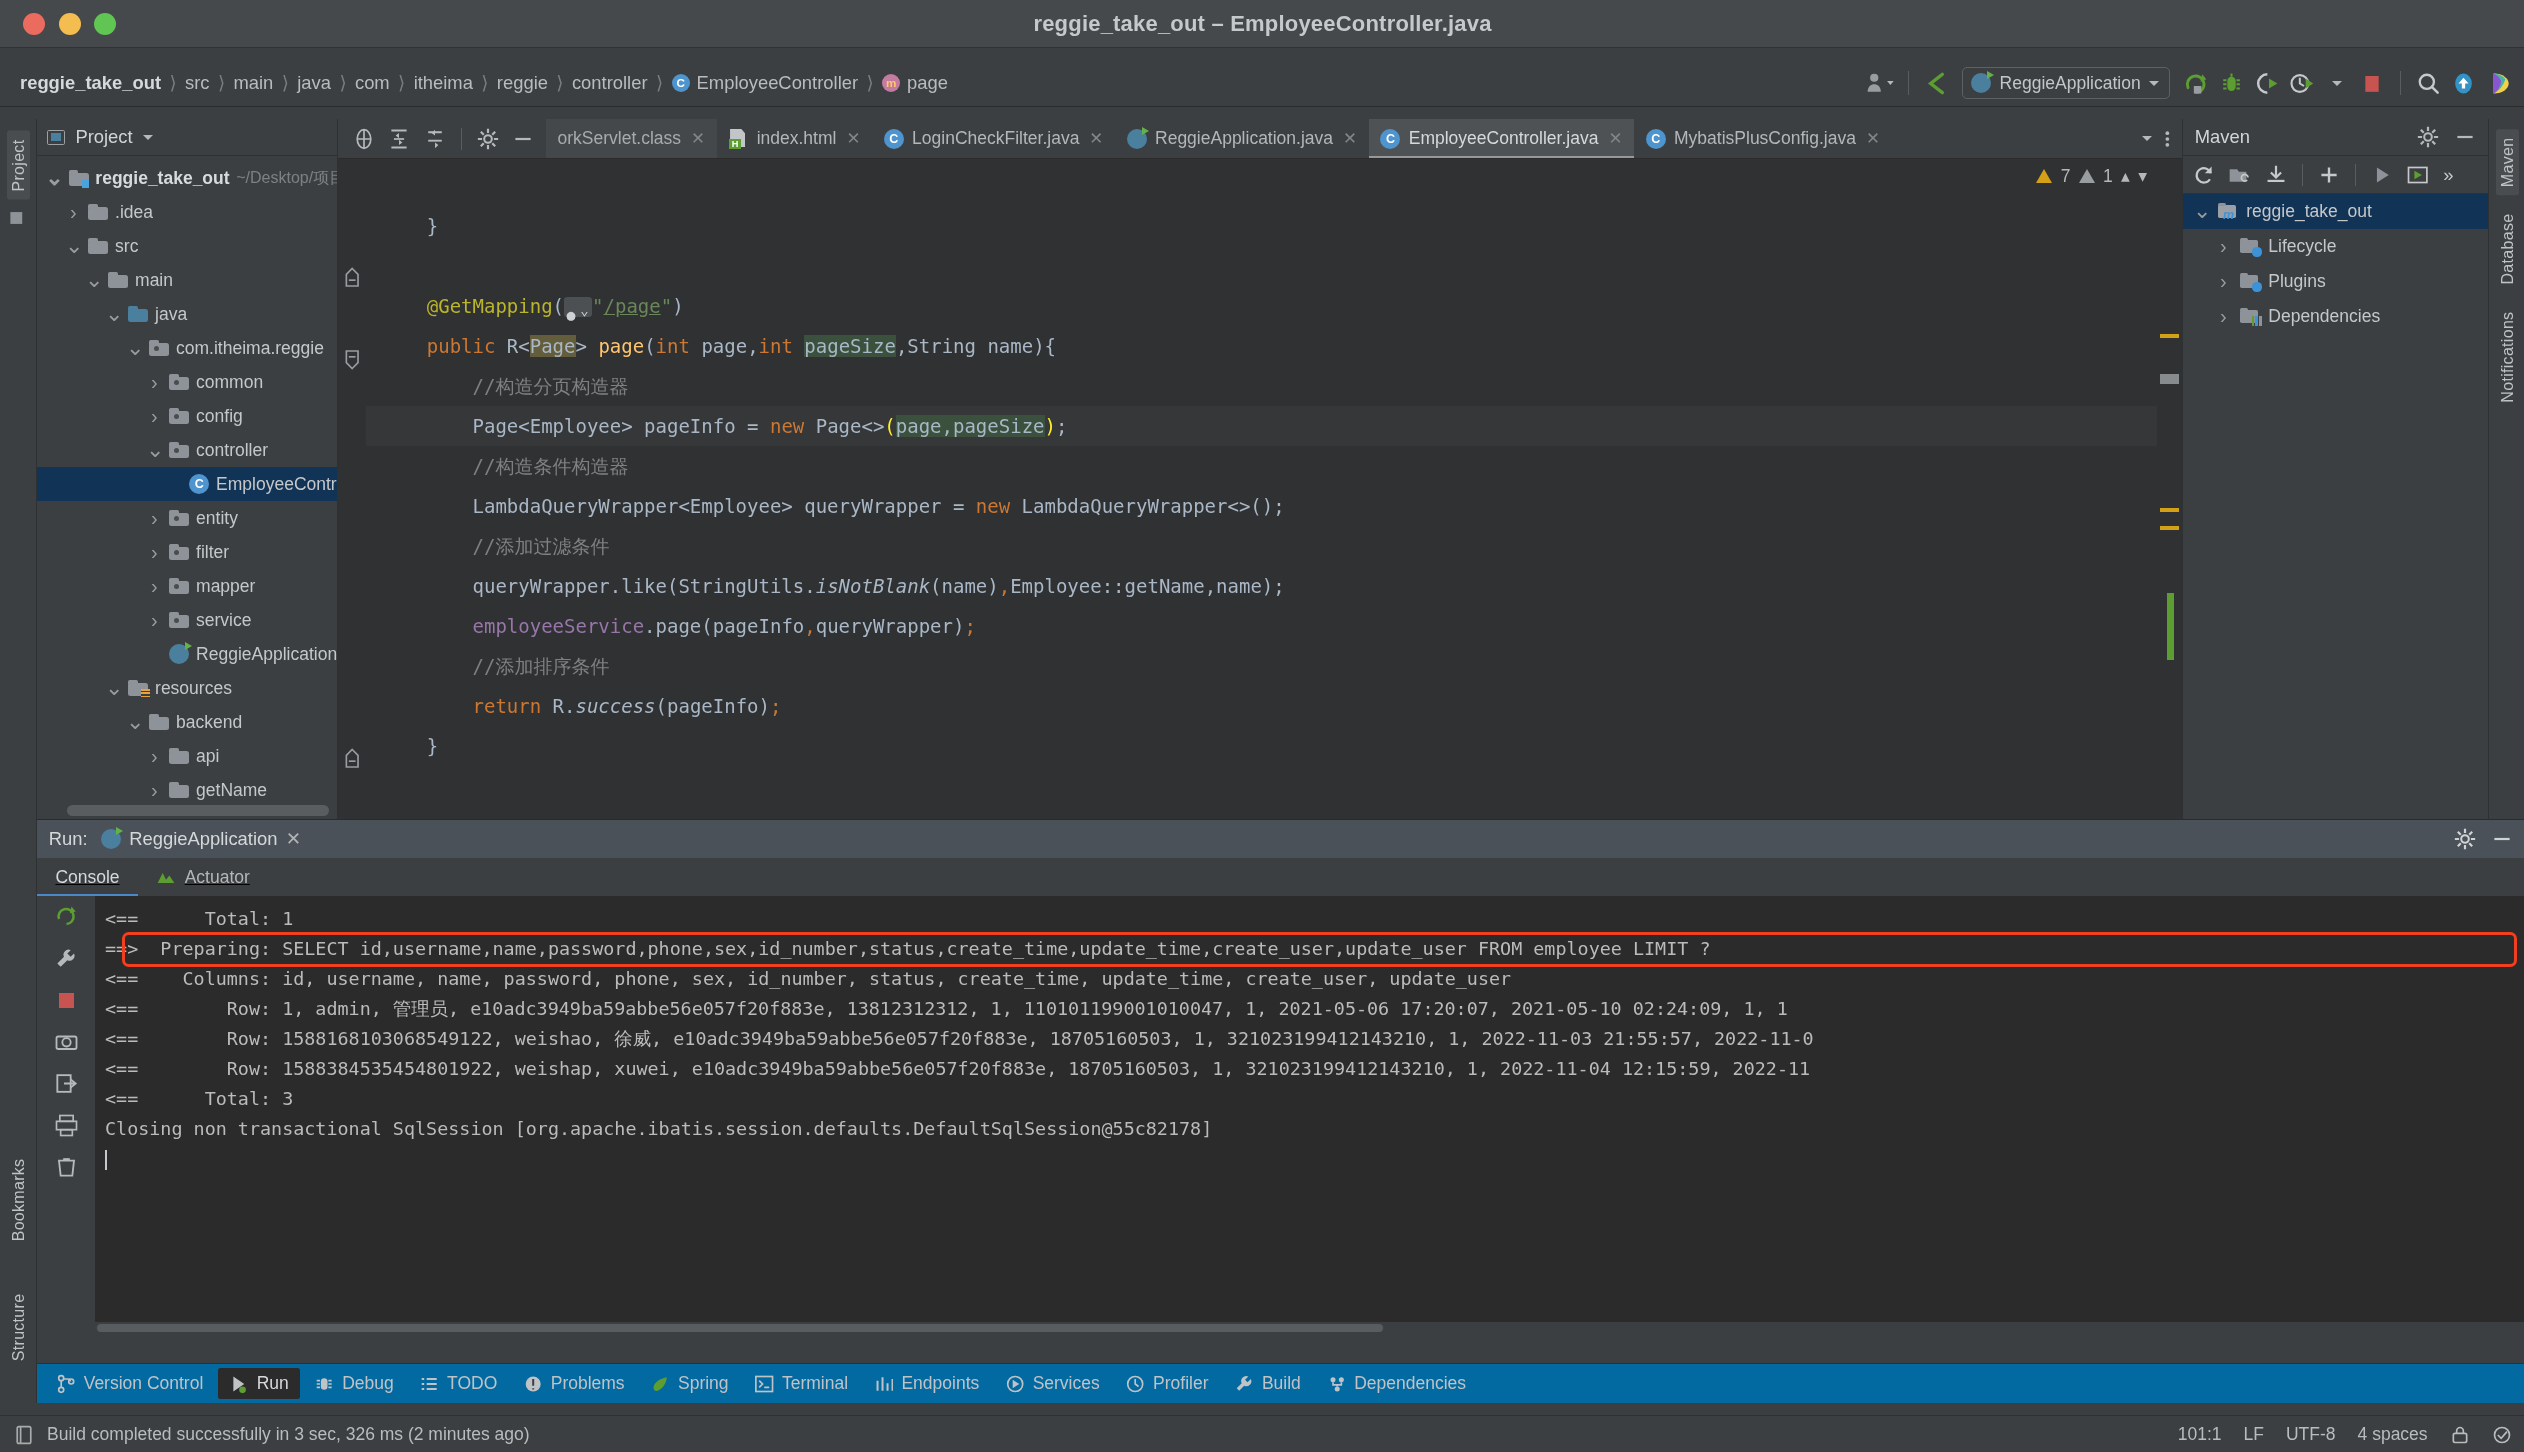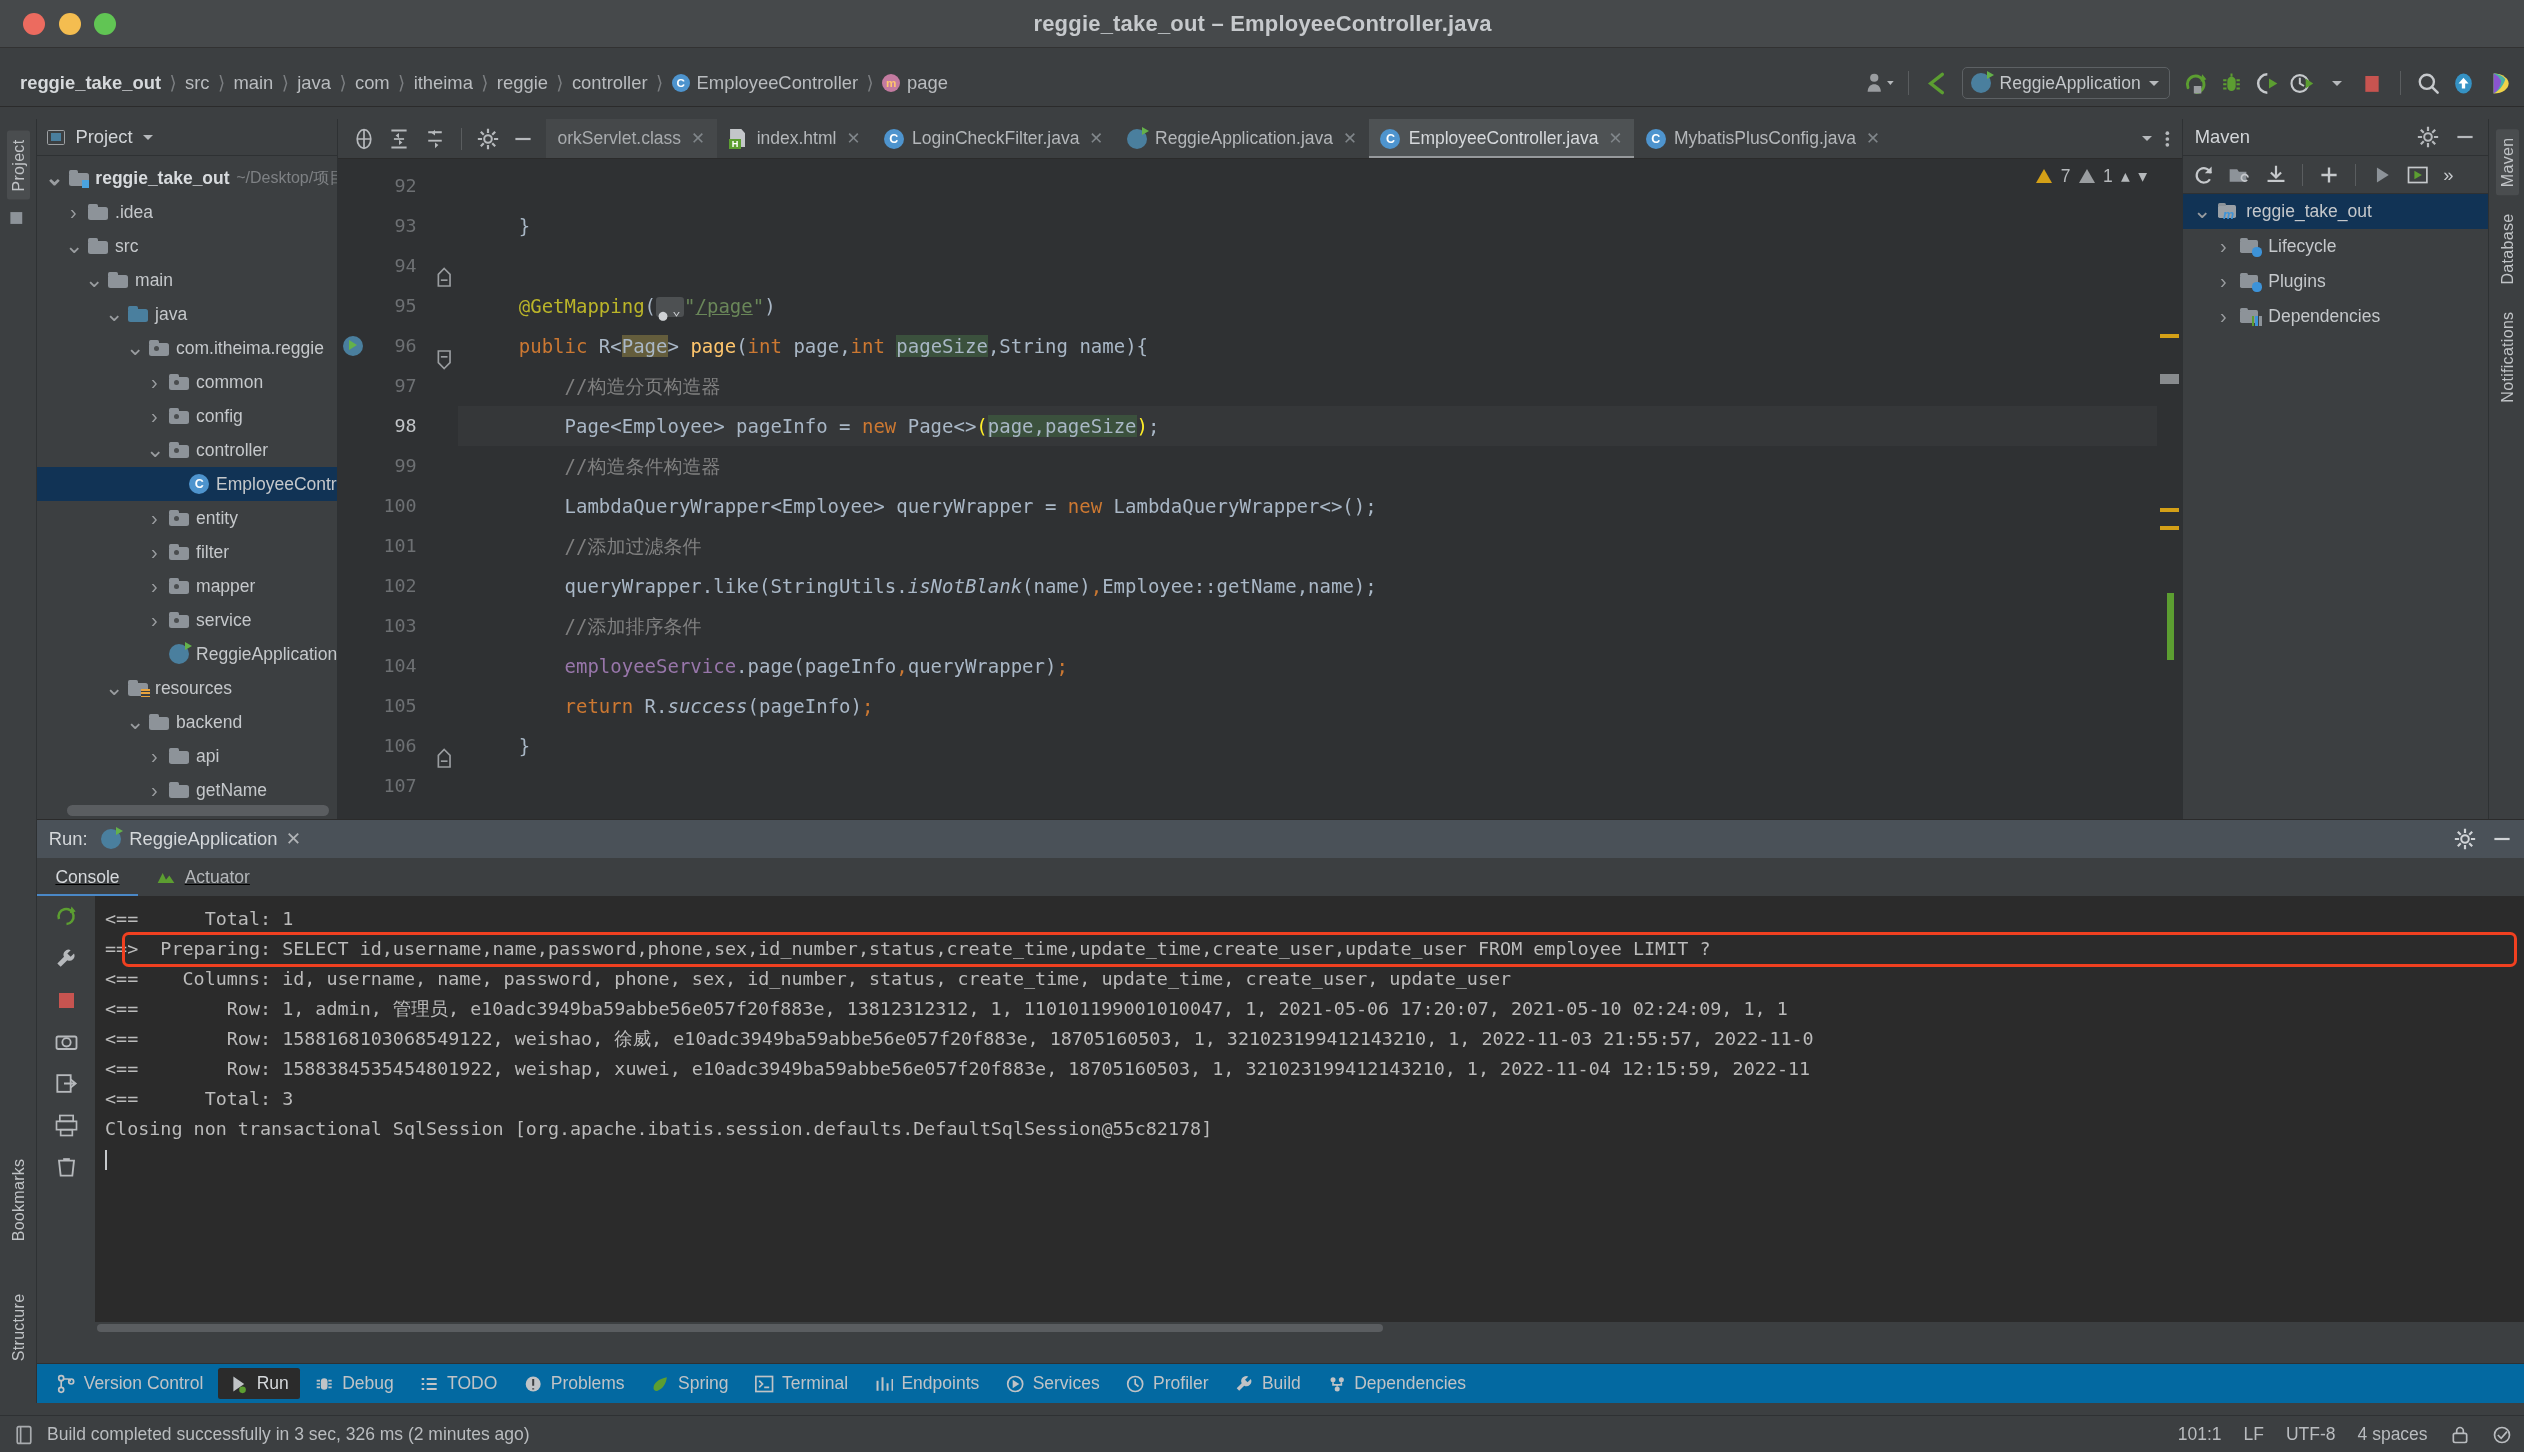--- a/index.html
+++ b/index.html
@@ -633,38 +633,20 @@
                 <svg width="6.7" height="22" viewBox="0 0 8 26">
                     <circle cx="4" cy="6" r="2.2" fill="#b6b9bc"></circle>
                     <circle cx="4" cy="13" r="2.2" fill="#b6b9bc"></circle>
                     <circle cx="4" cy="20" r="2.2" fill="#b6b9bc"></circle>
                   </svg>
               </span>
             </div>
           </div>
 
           <div class="code-area">
-            <div class="gutter" id="gutter">
-                <div class="gline">92</div>
-                <div class="gline">93</div>
-                <div class="gline">94</div>
-                <div class="gline">95</div>
-                <div class="gline">96<span class="runmark"></span></div>
-                <div class="gline">97</div>
-                <div class="gline cur">98</div>
-                <div class="gline">99</div>
-                <div class="gline">100</div>
-                <div class="gline">101</div>
-                <div class="gline">102</div>
-                <div class="gline">103</div>
-                <div class="gline">104</div>
-                <div class="gline">105</div>
-                <div class="gline">106</div>
-                <div class="gline">107</div>
-              </div>
             <div class="foldcol">
               <svg style="position:absolute;left:5px;top:107px" width="18.4" height="25" viewBox="0 0 22 30">
                   <path d="M11 3l7 7v14H4V10z" stroke="#9a9da0" stroke-width="2" fill="none"></path>
                   <path d="M7 17h8" stroke="#9a9da0" stroke-width="2"></path>
                 </svg>
               <svg style="position:absolute;left:5px;top:187px" width="18.4" height="25" viewBox="0 0 22 30">
                   <path d="M11 27l7-7V6H4v14z" stroke="#9a9da0" stroke-width="2" fill="none"></path>
                   <path d="M7 13h8" stroke="#9a9da0" stroke-width="2"></path>
                 </svg>
               <svg style="position:absolute;left:5px;top:588px" width="18.4" height="25" viewBox="0 0 22 30">
@@ -677,22 +659,22 @@
               <div class="cline">    }</div>
               <div class="cline"> </div>
               <div class="cline">    <span class="ann">@GetMapping</span>(<span class="globe"></span><span class="str">"</span><span class="ulink">/page</span><span class="str">"</span>)</div>
               <div class="cline">    <span class="kw">public</span> R&lt;<span class="hl-olive">Page</span>&gt; <span class="mth">page</span>(<span class="kw">int</span> page,<span class="kw">int</span> <span class="hl-green">pageSize</span>,String name){</div>
               <div class="cline">        <span class="cmt">//构造分页构造器</span></div>
               <div class="cline hl">        Page&lt;Employee&gt; pageInfo = <span class="kw">new</span> Page&lt;&gt;<span class="hl-par">(</span><span class="hl-green">page,pageSize</span><span class="hl-par">)</span>;</div>
               <div class="cline">        <span class="cmt">//构造条件构造器</span></div>
               <div class="cline">        LambdaQueryWrapper&lt;Employee&gt; queryWrapper = <span class="kw">new</span> LambdaQueryWrapper&lt;&gt;();</div>
               <div class="cline">        <span class="cmt">//添加过滤条件</span></div>
               <div class="cline">        queryWrapper.like(StringUtils.<span class="ital">isNotBlank</span>(name)<span class="kw">,</span>Employee::getName,name);</div>
+              <div class="cline">        <span class="fld">employeeService</span>.page(pageInfo<span class="kw">,</span>queryWrapper)<span class="kw">;</span></div>
               <div class="cline">        <span class="cmt">//添加排序条件</span></div>
-              <div class="cline">        <span class="fld">employeeService</span>.page(pageInfo<span class="kw">,</span>queryWrapper)<span class="kw">;</span></div>
               <div class="cline">        <span class="kw">return</span> R.<span class="ital">success</span>(pageInfo)<span class="kw">;</span></div>
               <div class="cline">    }</div>
               <div class="cline"> </div>
             </div>
 
             <div class="inspect">
               <span class="warn-tri"></span>
               <span>7</span>
               <span class="warn-tri grey"></span>
               <span>1</span>

